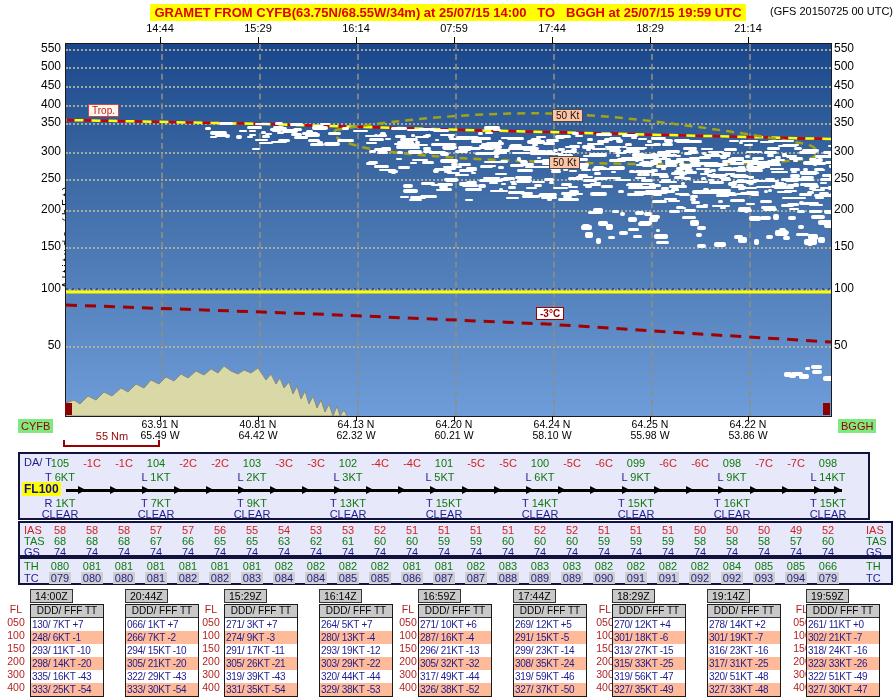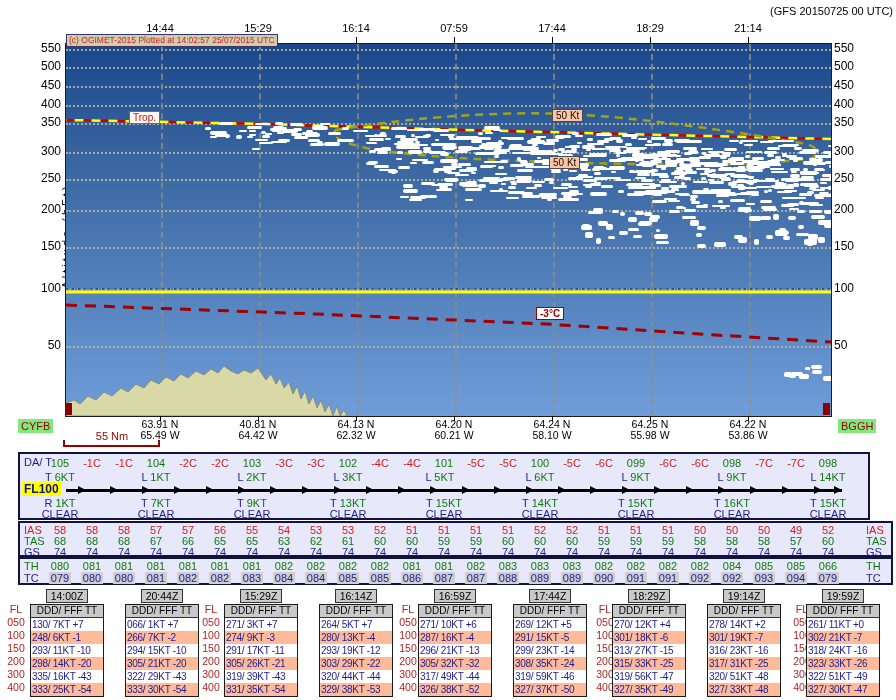--- a/index.html
+++ b/index.html
@@ -51,33 +51,36 @@
   .ah{position:absolute;top:32px;width:0;height:0;border-left:8px solid #000;
       border-top:4.5px solid transparent;border-bottom:4.5px solid transparent;}
   .row-label{position:absolute;font-size:11px;line-height:11px;}
   .val{position:absolute;width:36px;margin-left:-18px;text-align:center;font-size:11px;line-height:11px;}
   .val .boxed{background:#cfcfcf;padding:0 2px;}
   
   #wind-tables{left:0;top:590px;width:896px;height:108px;}
   .flcol{position:absolute;width:24px;font-size:10.5px;color:#b22222;text-align:center;}
   .flcol div{height:13px;line-height:13px;}
   .wtable{position:absolute;width:74px;font-size:10px;}
-  .wt-time{text-align:center;height:14px;line-height:12px;}
+  .wt-time{text-align:left;height:14px;line-height:12px;}
   .wt-time span{background:#c9c9c9;border:1px solid #333;padding:0 4px;color:#000;font-size:10.5px;}
   .wt-box{border:1px solid #1a1a1a;background:#fff;}
   .wt-head{background:#c9c9c9;color:#000;border-bottom:1px solid #333;height:12px;line-height:12px;
            text-align:center;white-space:pre;font-size:10px;}
   .wt-row{height:13px;line-height:13px;color:#1c1c90;white-space:pre;letter-spacing:-0.3px;padding-left:1px;}
   .wt-row.alt{background:#ffbb99;}
 </style>
 </head>
 <body>
 
 <div id="app">
 
+  <div id="title-bar" class="abs">
+    <span id="title">GRAMET FROM CYFB(63.75N/68.55W/34m) at 25/07/15 14:00   TO   BGGH at 25/07/15 19:59 UTC</span>
+  </div>
   <div id="model" class="abs">(GFS 20150725 00 UTC)</div>
   <div id="times-row">
       <div class="abs time-label" style="left: 160px;">14:44</div>
       <div class="abs top-tick" style="left: 160px;"></div>
       <div class="abs time-label" style="left: 258px;">15:29</div>
       <div class="abs top-tick" style="left: 258px;"></div>
       <div class="abs time-label" style="left: 356px;">16:14</div>
       <div class="abs top-tick" style="left: 356px;"></div>
       <div class="abs time-label" style="left: 454px;">07:59</div>
       <div class="abs top-tick" style="left: 454px;"></div>
@@ -909,26 +912,25 @@
         <div class="cloud-dash" style="left: 727.291px; top: 327.562px; width: 4.72262px; height: 4.19672px;"></div>
         <div class="cloud-dash" style="left: 745.659px; top: 325.727px; width: 10.2643px; height: 3.9103px;"></div>
         <div class="cloud-dash" style="left: 717.64px; top: 327.757px; width: 8.79645px; height: 5.48448px;"></div>
         <div class="cloud-dash" style="left: 725.215px; top: 327.508px; width: 11.4472px; height: 4.28919px;"></div>
         <div class="cloud-dash" style="left: 732.532px; top: 330.438px; width: 10.2646px; height: 4.27035px;"></div>
         <div class="cloud-dash" style="left: 738.765px; top: 322.523px; width: 4.77506px; height: 3.74821px;"></div>
         <div class="cloud-dash" style="left: 756.708px; top: 331.688px; width: 13.4819px; height: 4.97512px;"></div>
         <div class="cloud-dash" style="left: 739.866px; top: 323.317px; width: 4.53986px; height: 3.15521px;"></div>
         <div class="cloud-dash" style="left: 722.914px; top: 330.134px; width: 7.57629px; height: 3.70564px;"></div>
       </div>
-    <div id="trop-label" class="chart-label" style="left:22px;top:67px;margin-left:41px;">Trop.</div>
+    <div id="trop-label" class="chart-label" style="left:22px;top:60px;">Trop.</div>
     <div class="chart-label wind50-label" style="left:486px;top:65px;">50 Kt</div>
     <div class="chart-label wind50-label" style="left:483px;top:112px;">50 Kt</div>
     <div id="zero-label" class="chart-label" style="left:470px;top:263px;">-3°C</div>
   </div>
-  <div id="copyright" class="abs">(c) OGIMET-2015 Plotted at 14:02:57 25/07/2015 UTC</div>
   <div class="abs apt-marker" style="left:65px;top:403px;"></div>
   <div class="abs apt-marker" style="left:823px;top:403px;"></div>
 
   <div class="abs station" style="left:18px;">CYFB</div>
   <div class="abs station" style="left:838px;">BGGH</div>
   <div id="coords-row">
       <div class="abs coord" style="left: 160px;">
         <div>63.91 N</div>
         <div>65.49 W</div>
       </div>

